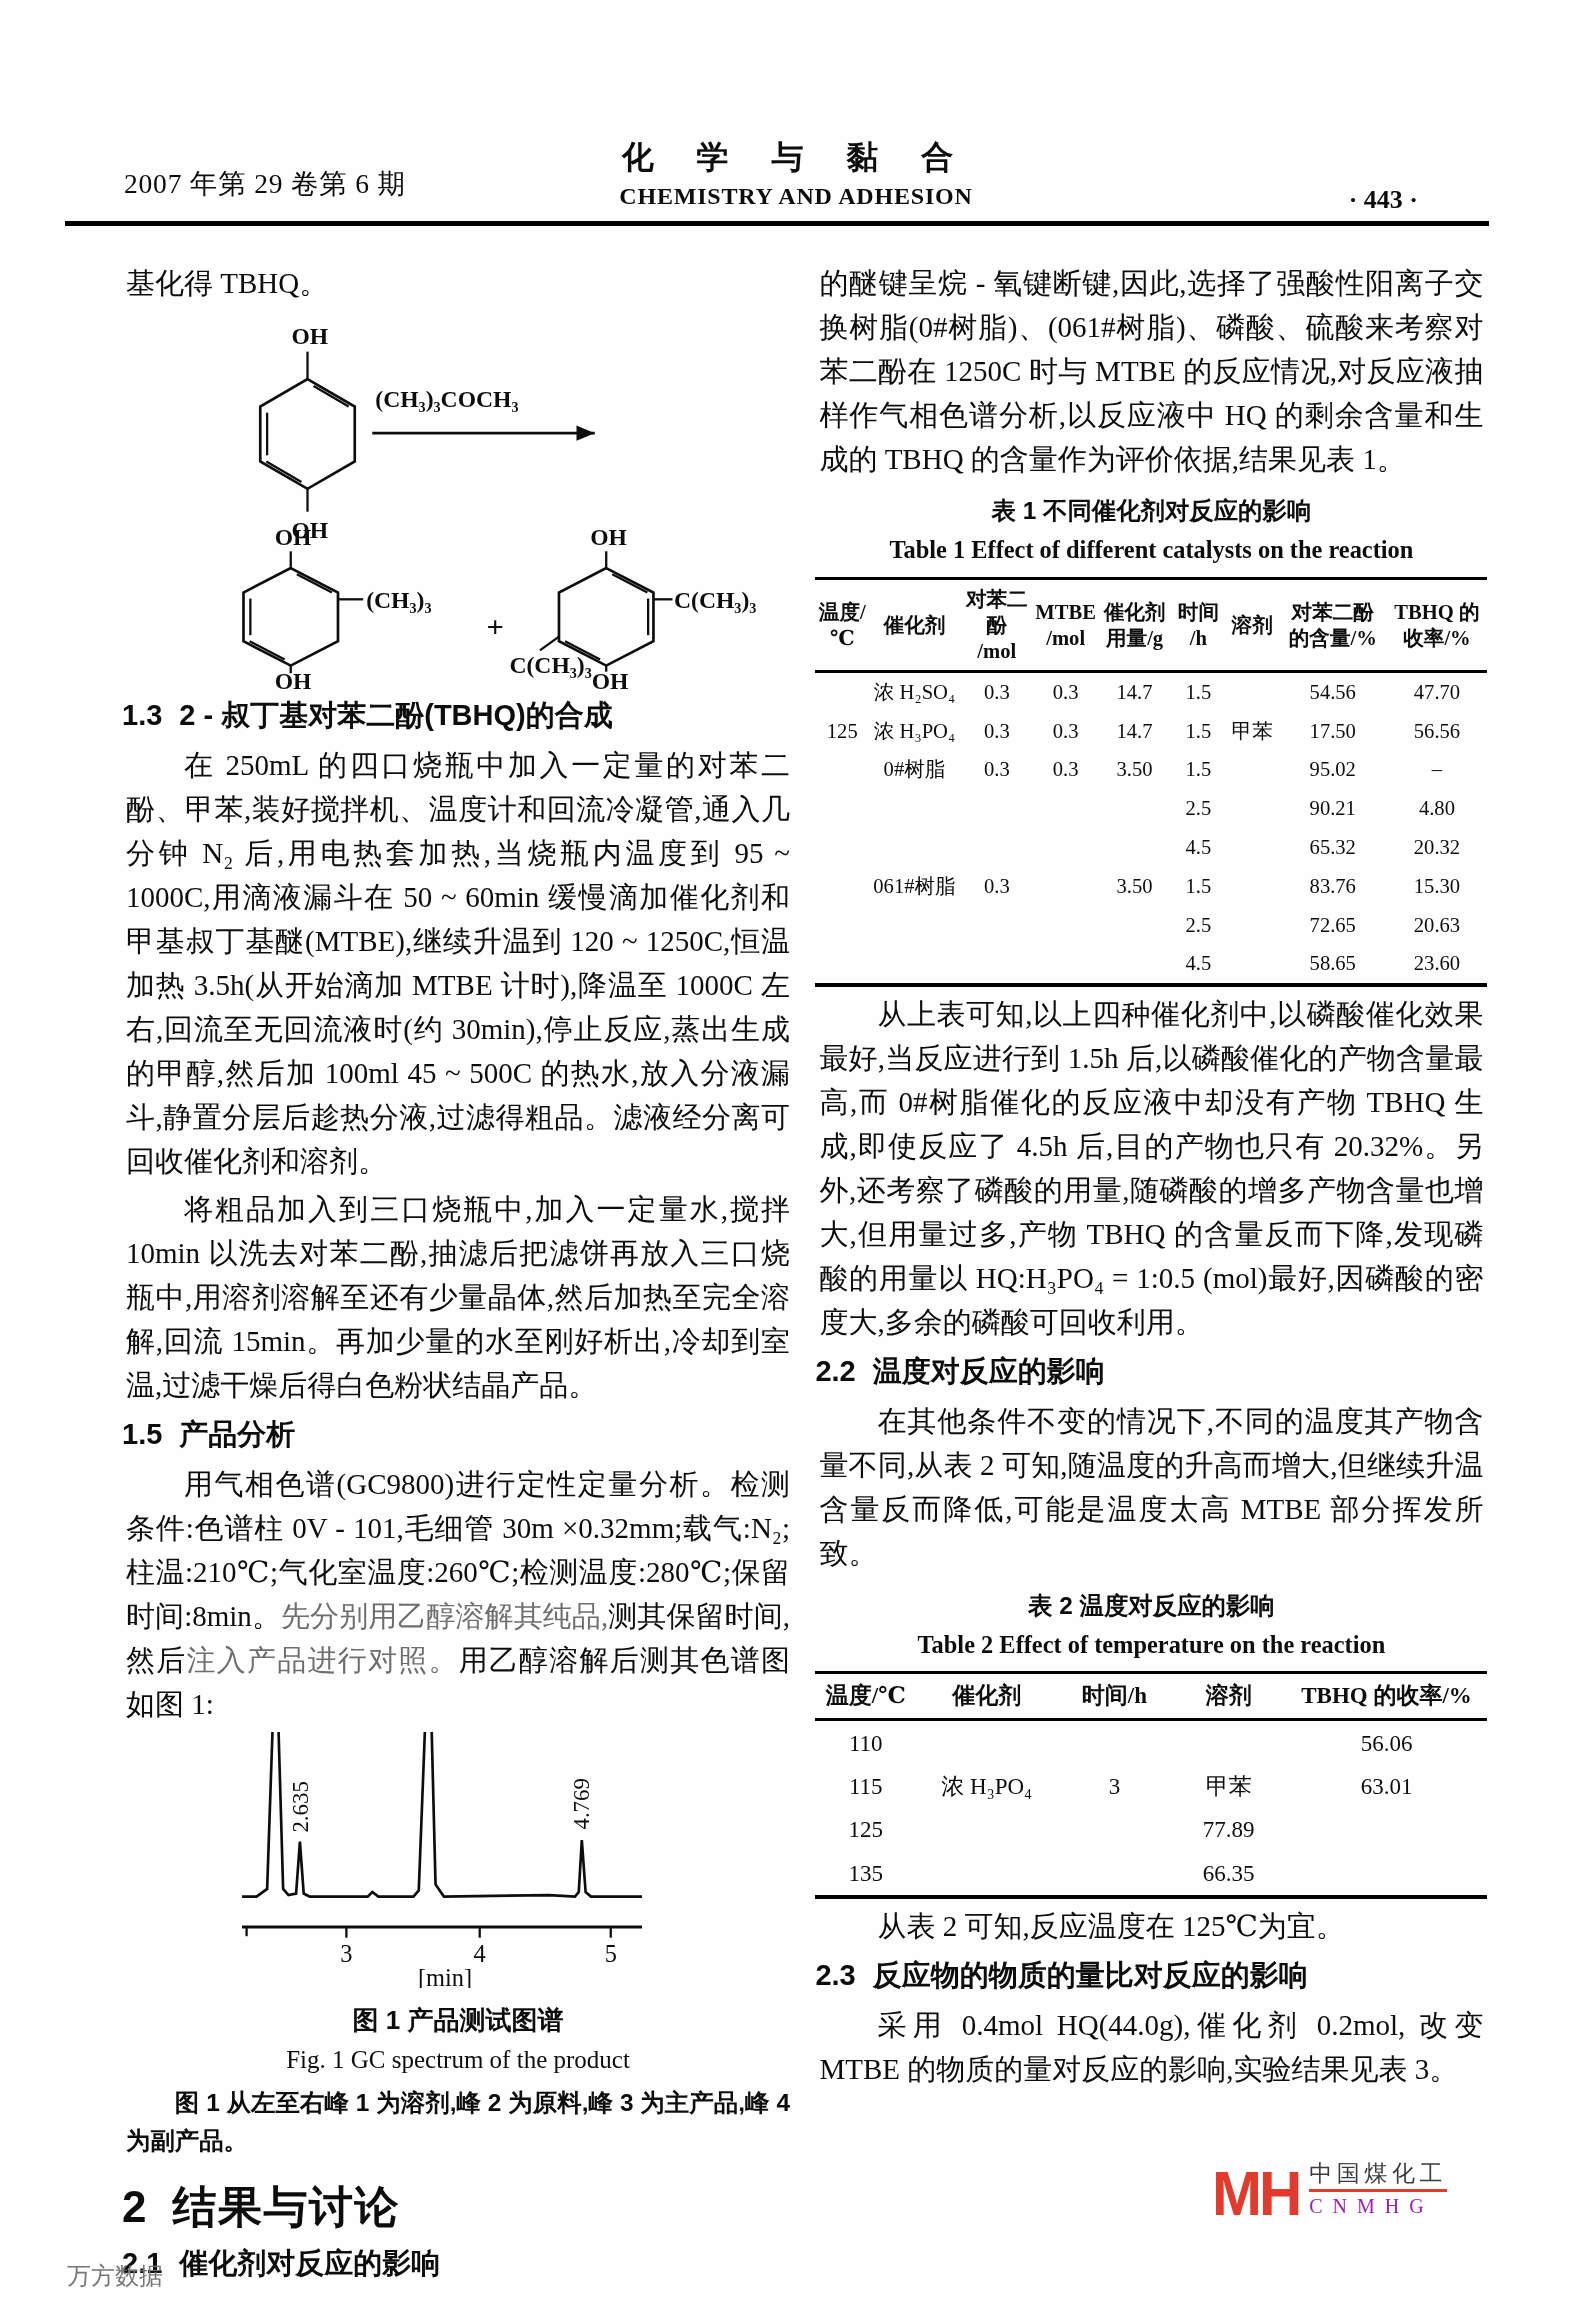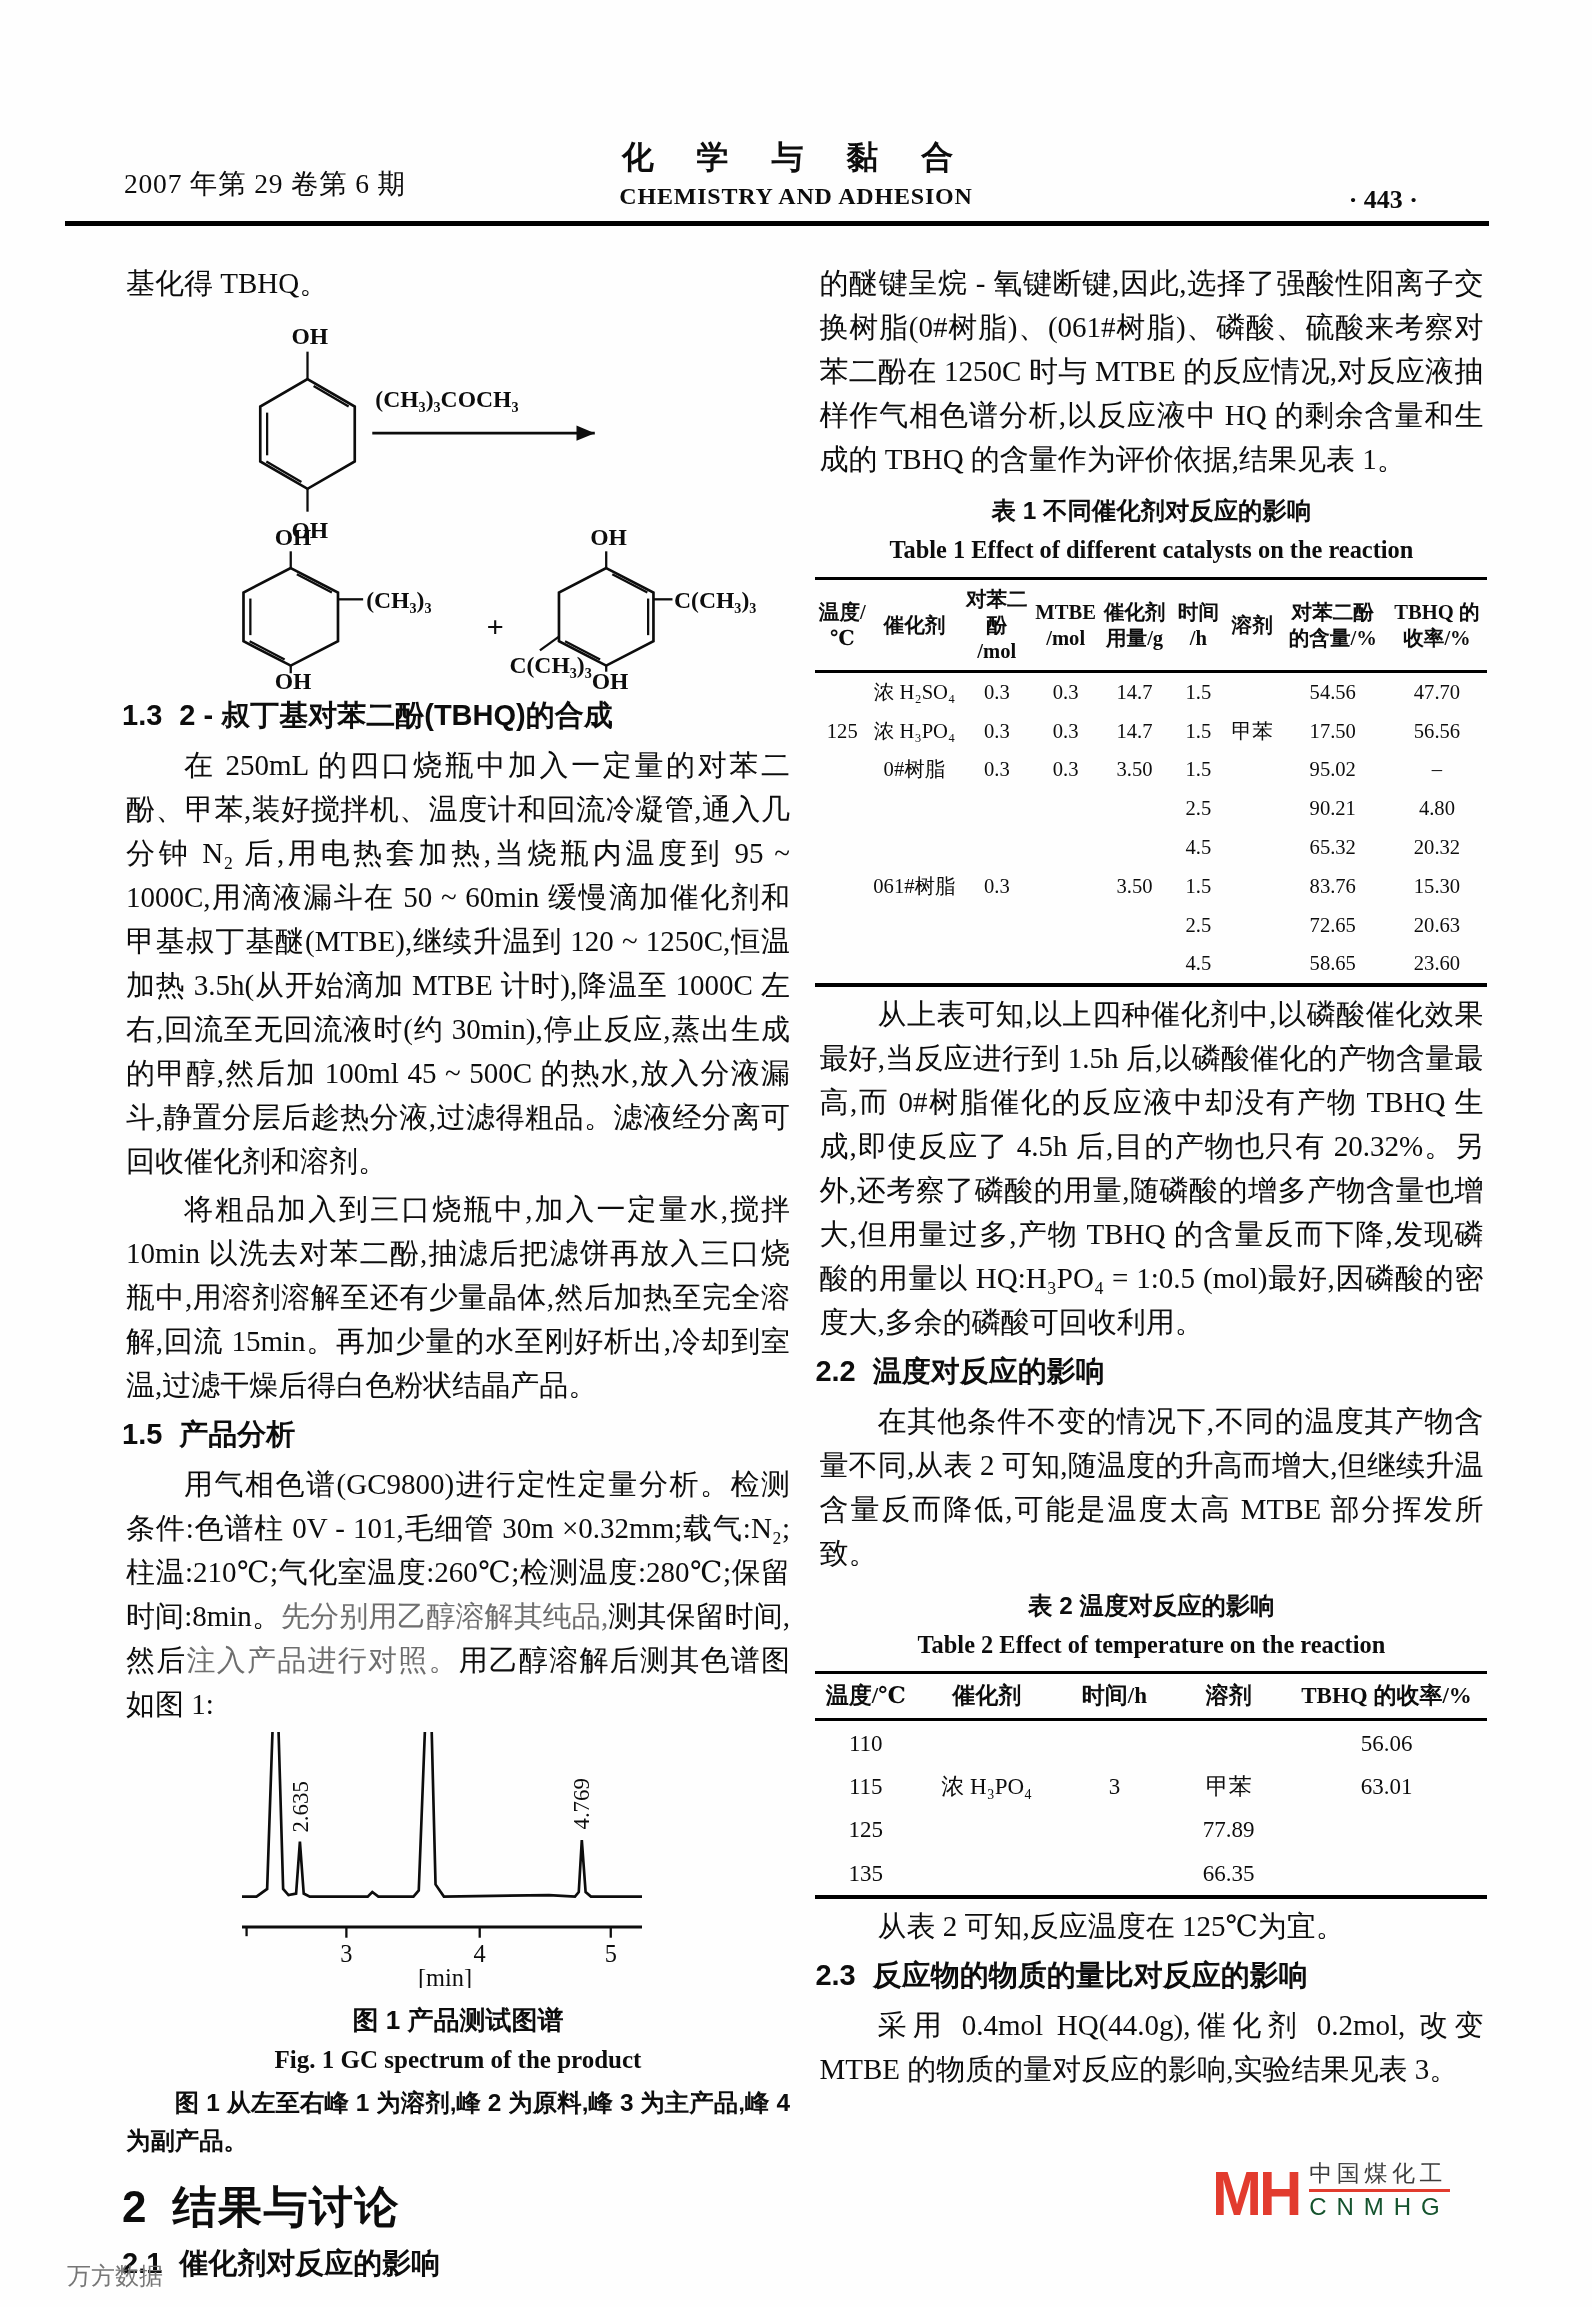--- a/index.html
+++ b/index.html
@@ -29,21 +29,21 @@
   h2,h3{margin:0;font-size:29px;line-height:47px;font-weight:700;
         font-family:"Liberation Sans","DejaVu Sans",sans-serif;text-align:left;}
   h2.sec{font-size:44px;line-height:66px;letter-spacing:1.5px;padding-top:10.7px;}
   .num{letter-spacing:0;padding-right:26px;}
   .num2{letter-spacing:0;padding-right:17px;}
   .gray{color:#6e6e6e;}
   
   .scheme{display:block;margin:4.6px 0 1.5px 0;}
   .figwrap{margin-top:6.1px;}
   .figcap-zh{text-align:center;font-size:26px;line-height:40px;}
-  .figcap-en{text-align:center;font-size:25px;line-height:40px;font-weight:700;}
+  .figcap-en{text-align:center;font-size:25px;line-height:40px;font-weight:400;}
   .fignote{font-size:24.4px;line-height:38px;font-weight:600;
            font-family:"Liberation Sans","DejaVu Sans",sans-serif;text-indent:2em;}
   svg text{fill:#0d0d0d;}
   .svg-chem{font-family:"Liberation Serif","DejaVu Serif",serif;font-size:31px;font-weight:700;}
   .svg-axis{font-family:"Liberation Serif","DejaVu Serif",serif;font-size:32px;}
   .svg-peaklabel{font-family:"Liberation Serif","DejaVu Serif",serif;font-size:30px;}
   
   .tbl-title-zh{text-align:center;font-size:24.4px;line-height:40px;margin-top:10.7px;}
   .tbl-title-en{text-align:center;font-size:24.4px;line-height:38px;font-weight:700;margin-bottom:7.6px;}
   table{width:100%;border-collapse:collapse;border-top:3.8px solid #000;border-bottom:4.6px solid #000;
@@ -53,22 +53,22 @@
   td{text-align:center;padding:6.9px 1.5px;line-height:25px;}
   .t2 th,.t2 td{font-size:23px;padding:9.2px 1.5px;}
   .tspace{margin-bottom:4.6px;}
   
   .brand{position:absolute;left:1212px;top:2158px;display:flex;align-items:flex-end;gap:10px;}
   .brand-mark{color:#e23b2e;font-family:"Liberation Sans","DejaVu Sans",sans-serif;
               font-weight:900;font-size:60px;line-height:49px;letter-spacing:-3.1px;transform:scaleY(1.05);}
   .brand-text{padding-top:1.5px;}
   .brand-zh{color:#3c3c3c;font-size:23px;letter-spacing:4.6px;line-height:26px;
             font-family:"Liberation Sans","DejaVu Sans",sans-serif;border-bottom:3.1px solid #e23b2e;padding-bottom:3.8px;}
-  .brand-en{color:#14532d;font-size:24px;letter-spacing:10px;line-height:23px;margin-top:3.1px;
-            font-family:Liberation Sans, sans-serif;}
+  .brand-en{color:#a21caf;font-size:20px;letter-spacing:10px;line-height:23px;margin-top:3.1px;
+            font-family:Liberation Serif, serif;}
   .wm{position:absolute;left:67px;top:2260px;color:#767676;font-size:24px;
       font-family:"Liberation Sans","DejaVu Sans",sans-serif;}
 </style>
 </head>
 <body>
 
 <div class="page">
 
   <div class="hdr">
     <div class="hdr-issue">2007 年第 29 卷第 6 期</div>

